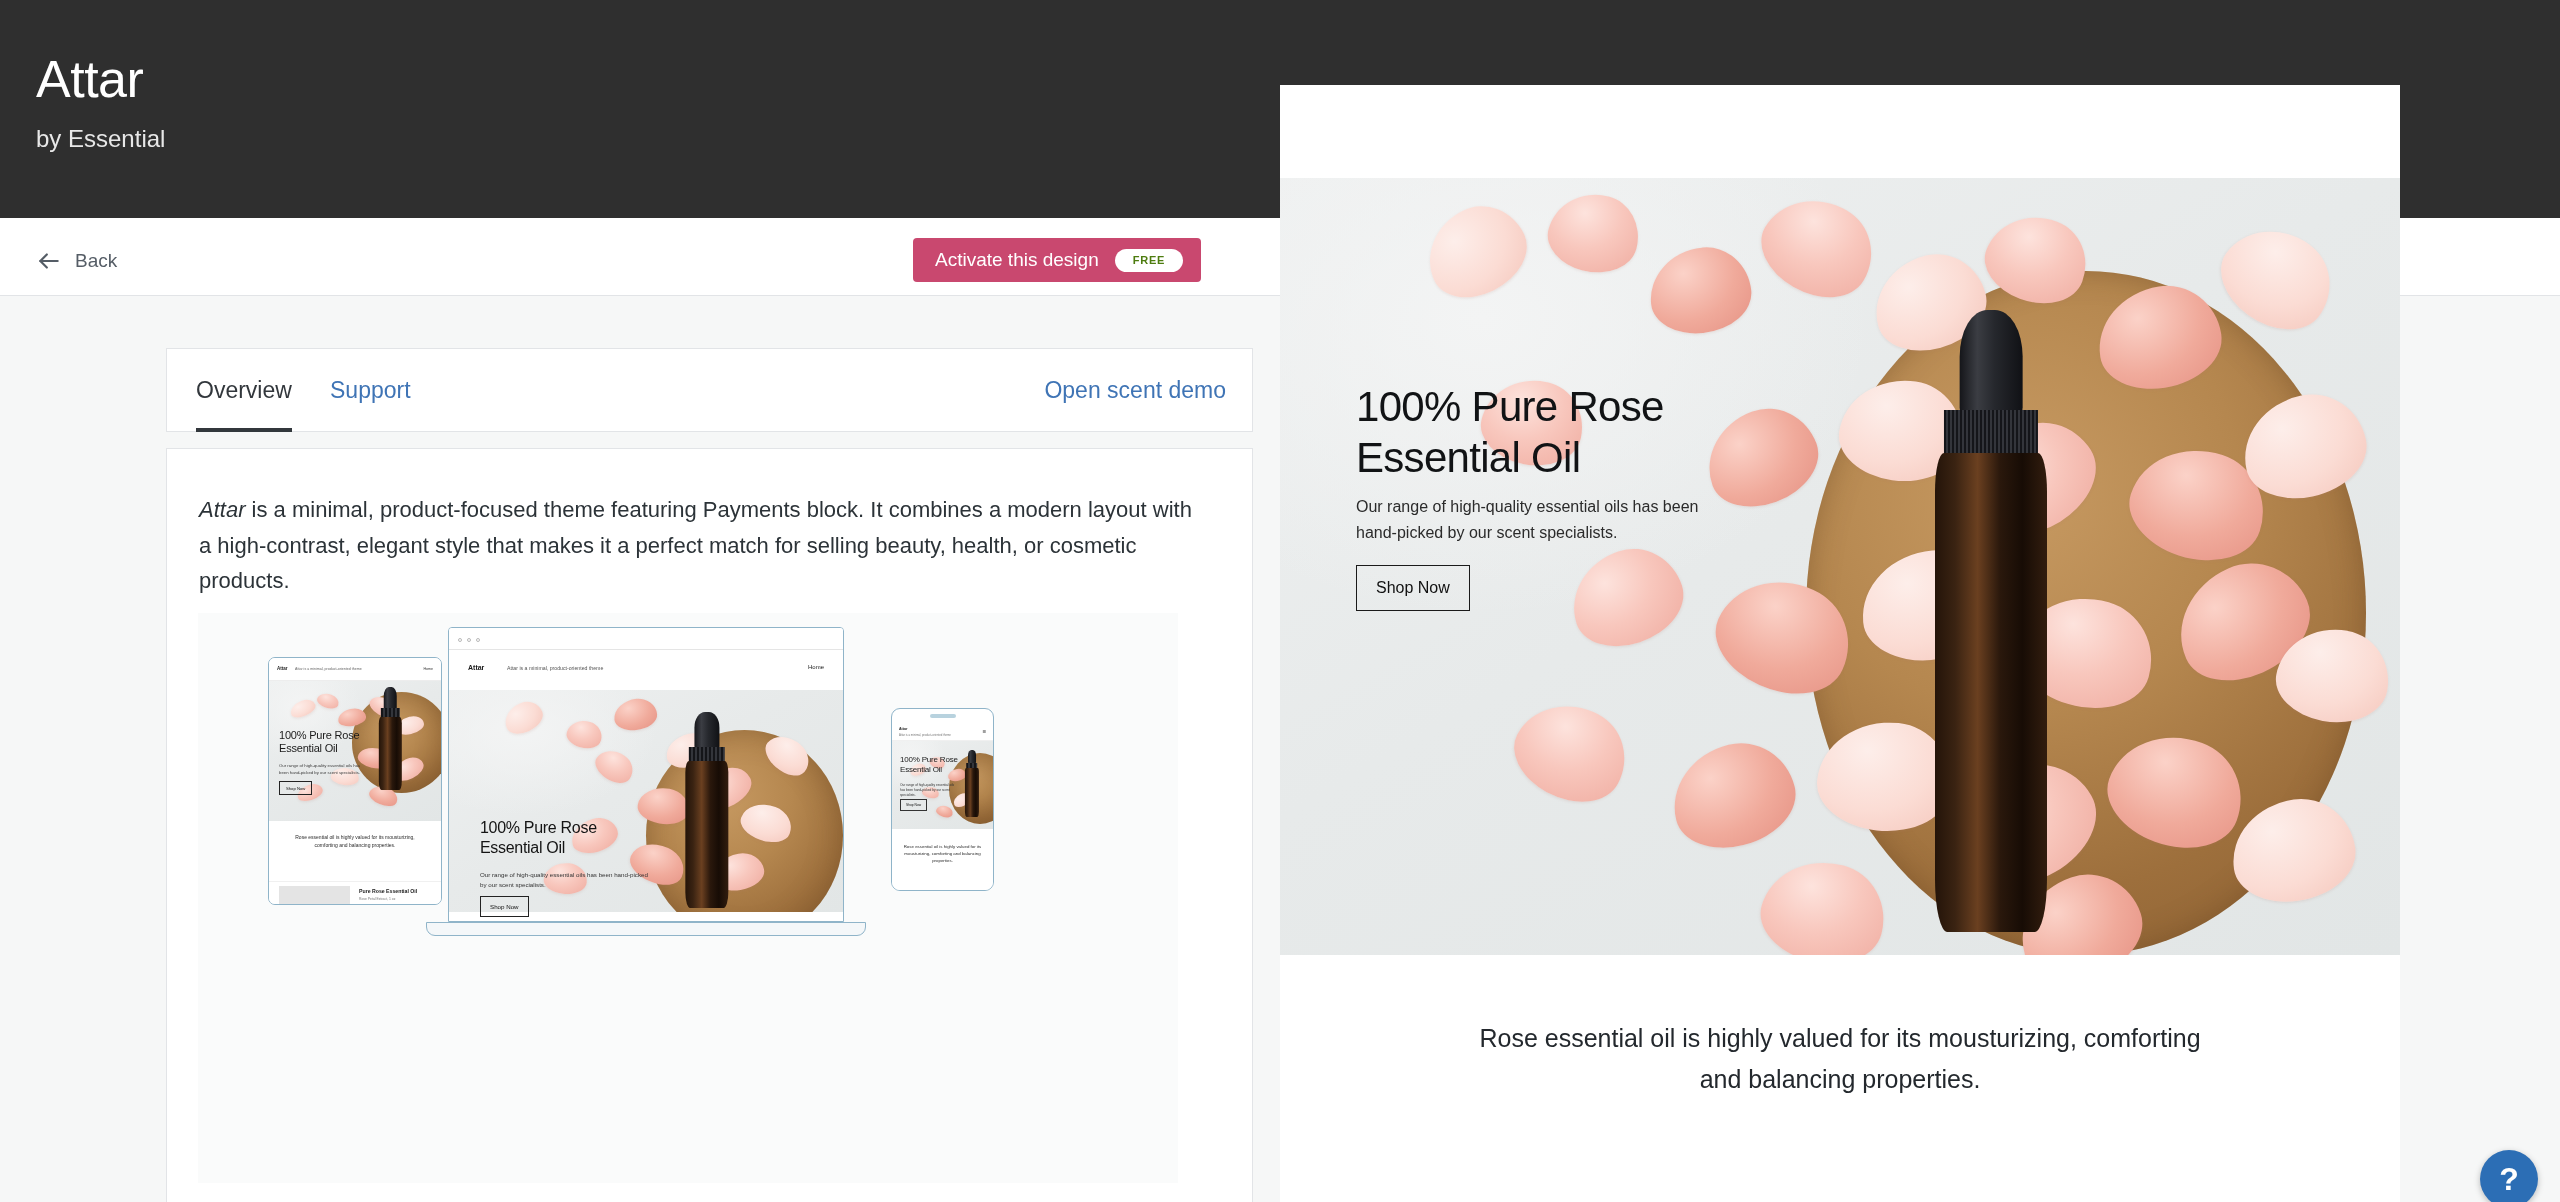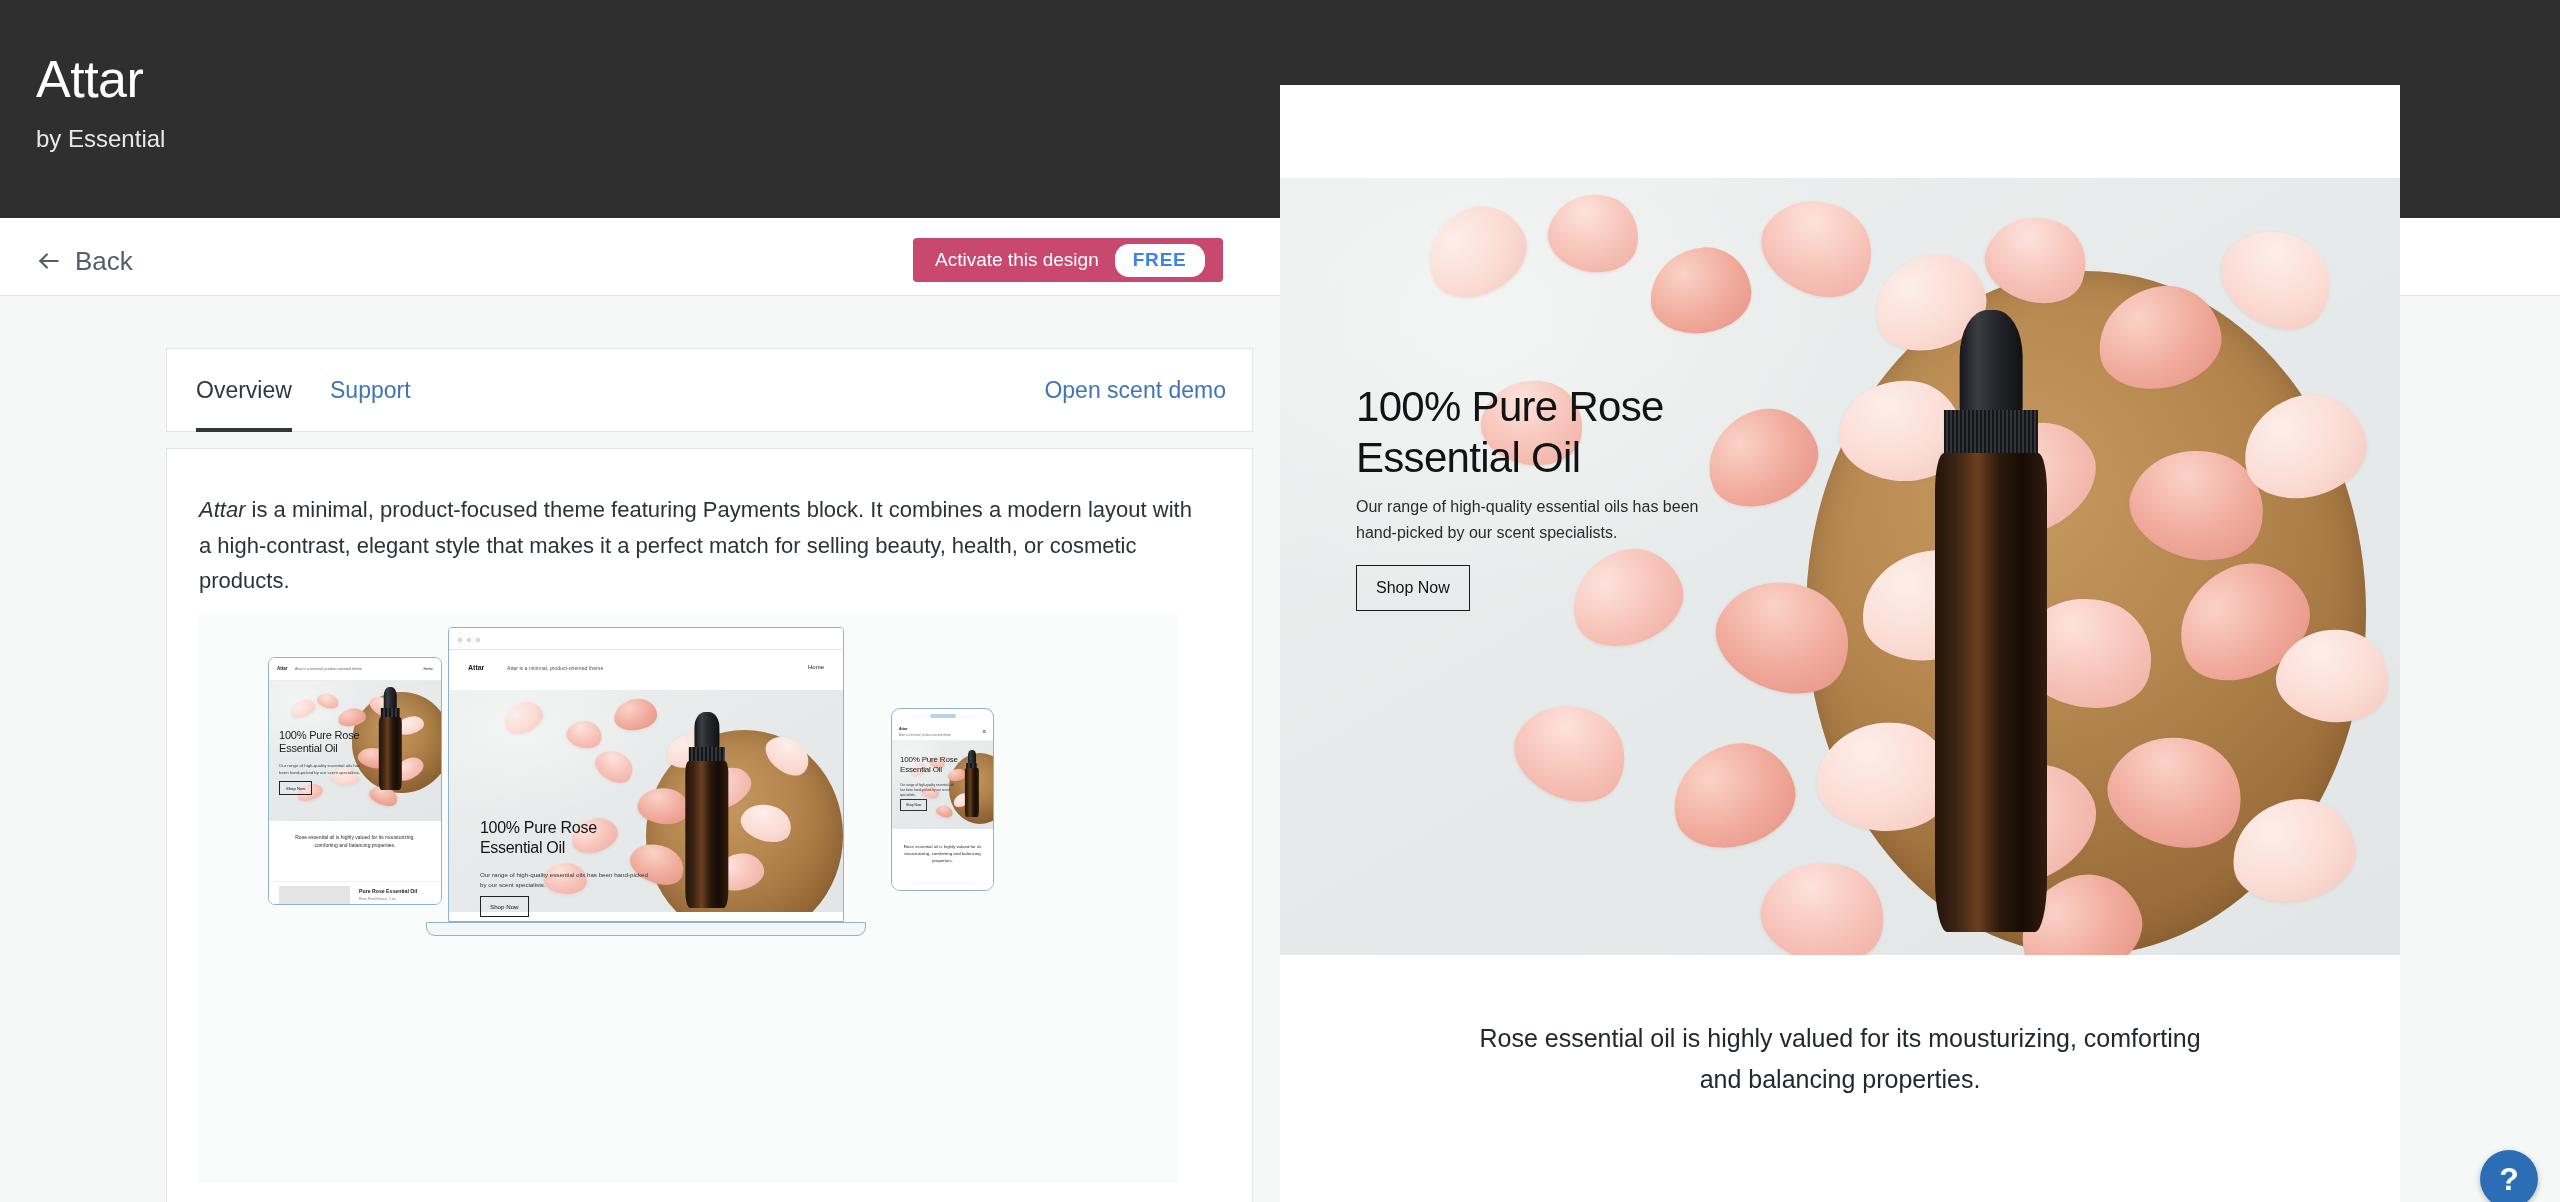--- a/index.html
+++ b/index.html
@@ -28,36 +28,36 @@
   }
 
   
   .toolbar {
     position:absolute; left:0; top:218px; width:2560px; height:78px;
     background:#ffffff; border-bottom:1px solid #e2e4e7;
   }
   .back-link {
     position:absolute; left:36px; top:0; height:86px;
     display:flex; align-items:center; gap:13px;
-    font-size:26px; color:#555d66; cursor:pointer;
+    font-size:19px; color:#555d66; cursor:pointer;
   }
   .back-arrow { display:block; width:26px; height:26px; }
   .back-arrow svg { display:block; }
 
   .activate-btn {
     position:absolute; left:913px; top:238px;
     height:44px; padding:0 18px 0 22px;
     background:#c9486f; border-radius:4px;
     display:flex; align-items:center; gap:16px;
     cursor:pointer; border:none;
   }
   .activate-label { font-size:19px; color:#ffffff; font-weight:400; white-space:nowrap; }
   .free-pill {
-    background:#ffffff; color:#3b82f6; border-radius:14px;
-    font-size:19px; font-weight:700; letter-spacing:0.8px;
+    background:#ffffff; color:#4d7c0f; border-radius:14px;
+    font-size:11px; font-weight:700; letter-spacing:0.8px;
     padding:5px 18px 6px;
   }
 
   
   .content-bg {
     position:absolute; left:0; top:296px; width:2560px; height:906px;
     background:#f6f7f7;
   }
   .card {
     position:absolute; left:166px; top:348px; width:1087px;

